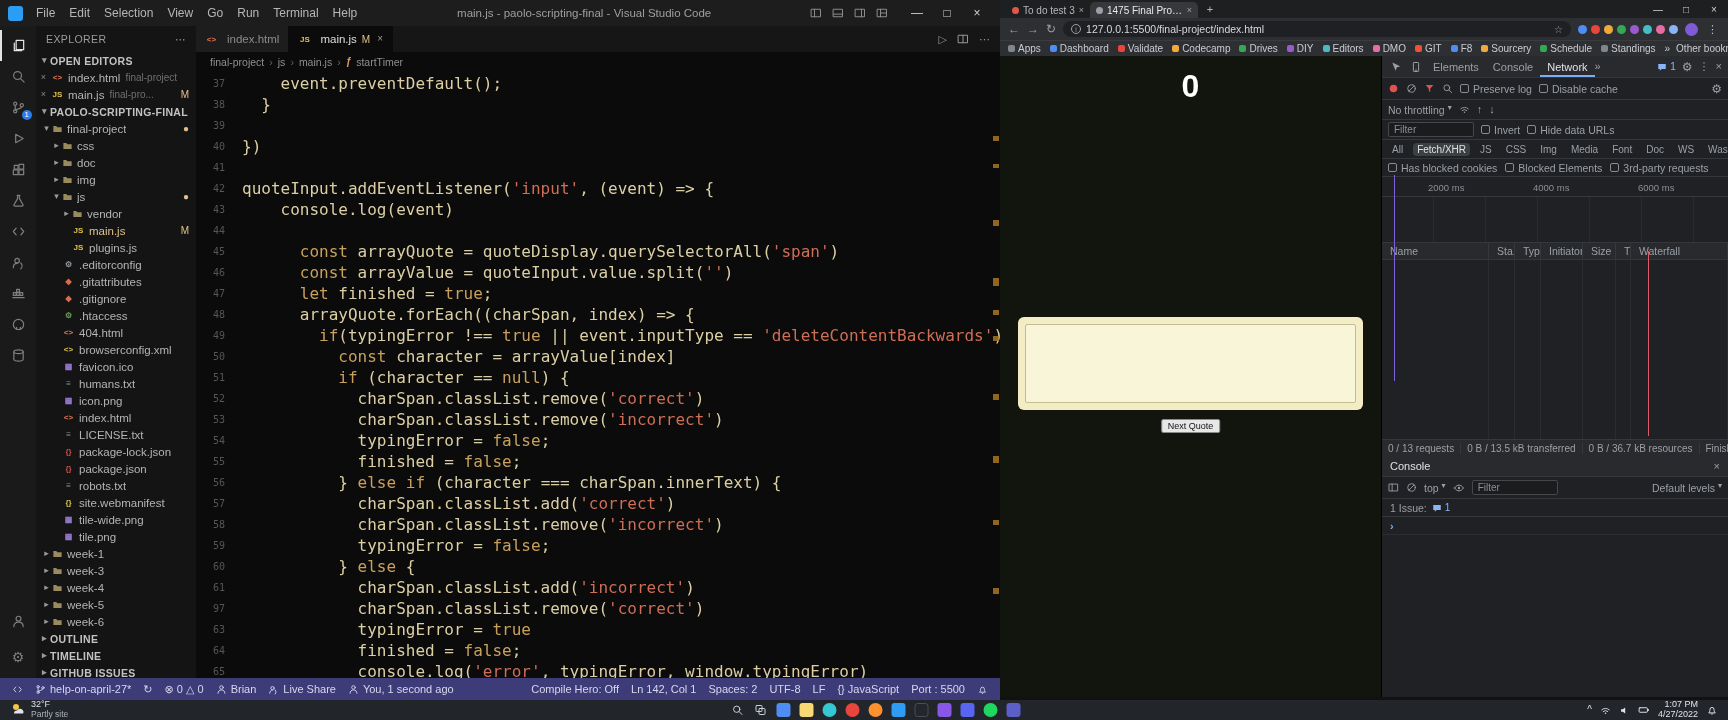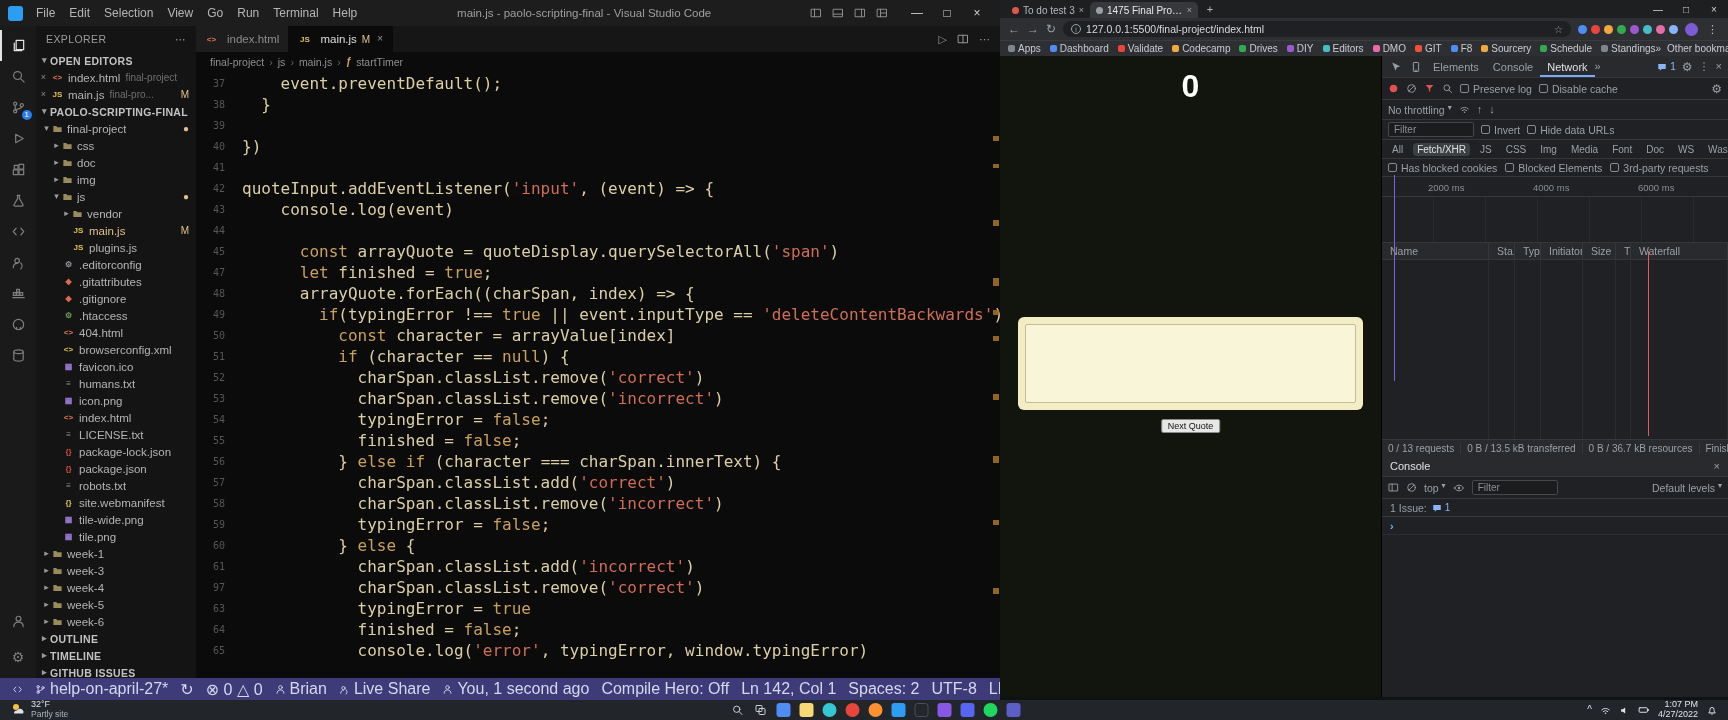--- a/index.html
+++ b/index.html
@@ -46,21 +46,21 @@
   .tab-actions{margin-left:auto;display:flex;align-items:center;gap:10px;padding:0 10px;color:#9a9a9a;font-size:11px}
   .vs-bc{height:20px;flex:none;display:flex;align-items:center;gap:5px;padding:0 14px;font-size:10.5px;color:#8f8f8f}
   .vs-bc .sep{color:#666}
   .fnicon{color:#d8a35e;font-size:10px;font-style:italic;font-weight:bold}
   .vs-code{flex:1;position:relative;overflow:hidden;font-family:"DejaVu Sans Mono",monospace;font-size:16px;line-height:21px;color:#dccfa4;padding-top:1px}
   .code-line{display:flex;height:21px;white-space:pre}
   .ln{width:46px;flex:none;text-align:right;padding-right:17px;color:#565656;font-size:10px;line-height:21px}
   .tk-s{color:#cf6e55}
   .tk-k{color:#c9a05c}
   .ovr{position:absolute;right:1px;width:6px;background:#a9751f;opacity:.85}
-  .vs-status{height:22px;flex:none;background:#3d3b78;display:flex;align-items:center;color:#d7d7ee;font-size:16px;padding:0 6px;overflow:hidden}
+  .vs-status{height:22px;flex:none;background:#3d3b78;display:flex;align-items:center;color:#d7d7ee;font-size:11px;padding:0 6px;overflow:hidden}
   .sb-item{display:flex;align-items:center;gap:4px;padding:0 6px;white-space:nowrap}
   #sb-right{margin-left:auto;display:flex}
 
   
   .browser{position:absolute;left:1000px;top:0;width:728px;height:697px;display:flex;flex-direction:column;background:#202124}
   .br-strip{height:18px;flex:none;background:#1e1f21;display:flex;align-items:flex-end;padding-left:6px;font-size:10px;color:#b4b8bd}
   .br-tab{height:16px;display:flex;align-items:center;gap:4px;padding:0 6px;border-radius:5px 5px 0 0;max-width:108px;min-width:0}
   .br-tab.active{background:#37383c;color:#e6e8eb}
   .br-tab .fav{width:7px;height:7px;border-radius:50%;flex:none}
   .br-tab .lbl{overflow:hidden;text-overflow:ellipsis;white-space:nowrap}
@@ -71,21 +71,21 @@
   .br-nav{height:22px;flex:none;background:#2e2f33;display:flex;align-items:center;gap:7px;padding:0 8px;color:#9aa0a6}
   .nav-arr{font-size:12px}
   .omnibox{flex:1;height:16px;background:#1f2023;border-radius:8px;display:flex;align-items:center;gap:5px;padding:0 8px;font-size:10.5px;color:#d6d9dd;min-width:0}
   .omnibox .info{width:10px;height:10px;border:1px solid #9aa0a6;border-radius:50%;font-size:7px;line-height:9px;text-align:center;color:#9aa0a6;flex:none}
   .omnibox .url{overflow:hidden;white-space:nowrap;flex:1}
   .omnibox .star{color:#9aa0a6;font-size:10px}
   .br-exts{display:flex;gap:4px;align-items:center}
   .extdot{width:9px;height:9px;border-radius:50%}
   .avatar{width:13px;height:13px;border-radius:50%;background:#7d5bd6}
   .kebab{color:#c4c8cd;font-size:11px;padding:0 2px}
-  .br-bm{height:16px;flex:none;background:#2e2f33;border-top:1px solid #3a3b3f;display:flex;align-items:center;padding:0 8px;font-size:10px;color:#c8ccd1;overflow:hidden}
+  .br-bm{height:16px;flex:none;background:#2e2f33;border-top:1px solid #3a3b3f;display:flex;align-items:center;gap:9px;padding:0 8px;font-size:10px;color:#c8ccd1;overflow:hidden}
   .bm-item{display:flex;align-items:center;gap:3px;white-space:nowrap}
   .bm-dot{width:7px;height:7px;border-radius:2px;flex:none}
   .bm-right{margin-left:auto;display:flex;gap:6px;align-items:center;white-space:nowrap}
   .br-content{flex:1;display:flex;min-height:0}
   .br-page{width:381px;flex:none;position:relative;background:#12150e}
   .pg-timer{position:absolute;top:12px;left:0;right:0;text-align:center;color:#fff;font-size:32px;font-weight:600}
   .pg-box{position:absolute;left:18px;top:261px;width:345px;height:93px;background:#f3ecc4;border-radius:6px}
   .pg-box-inner{position:absolute;inset:7px;background:#f9f5d9;border:1px solid #c5bd92;border-radius:2px}
   .pg-btn{position:absolute;top:363px;left:50%;transform:translateX(-50%);background:#e7e7e7;border:1px solid #8a8a8a;border-radius:2px;font-size:9px;color:#111;padding:1px 6px;white-space:nowrap}
 
@@ -557,20 +557,21 @@
       <div class="vs-code" id="vs-code">
           <div class="code-line"><span class="ln">37</span><span class="ct">    event.preventDefault();</span></div>
           <div class="code-line"><span class="ln">38</span><span class="ct">  }</span></div>
           <div class="code-line"><span class="ln">39</span><span class="ct"></span></div>
           <div class="code-line"><span class="ln">40</span><span class="ct">})</span></div>
           <div class="code-line"><span class="ln">41</span><span class="ct"></span></div>
           <div class="code-line"><span class="ln">42</span><span class="ct">quoteInput.addEventListener(<span class="tk-s">'input'</span>, (event) =&gt; {</span></div>
           <div class="code-line"><span class="ln">43</span><span class="ct">    console.log(event)</span></div>
           <div class="code-line"><span class="ln">44</span><span class="ct"></span></div>
           <div class="code-line"><span class="ln">45</span><span class="ct">      <span class="tk-k">const</span> arrayQuote = quoteDisplay.querySelectorAll(<span class="tk-s">'span'</span>)</span></div>
+          <div class="code-line"><span class="ln">46</span><span class="ct">      <span class="tk-k">const</span> arrayValue = quoteInput.value.split(<span class="tk-s">''</span>)</span></div>
           <div class="code-line"><span class="ln">47</span><span class="ct">      <span class="tk-k">let</span> finished = <span class="tk-k">true</span>;</span></div>
           <div class="code-line"><span class="ln">48</span><span class="ct">      arrayQuote.forEach((charSpan, index) =&gt; {</span></div>
           <div class="code-line"><span class="ln">49</span><span class="ct">        <span class="tk-k">if</span>(typingError !== <span class="tk-k">true</span> || event.inputType == <span class="tk-s">'deleteContentBackwards'</span>) {</span></div>
           <div class="code-line"><span class="ln">50</span><span class="ct">          <span class="tk-k">const</span> character = arrayValue[index]</span></div>
           <div class="code-line"><span class="ln">51</span><span class="ct">          <span class="tk-k">if</span> (character == <span class="tk-k">null</span>) {</span></div>
           <div class="code-line"><span class="ln">52</span><span class="ct">            charSpan.classList.remove(<span class="tk-s">'correct'</span>)</span></div>
           <div class="code-line"><span class="ln">53</span><span class="ct">            charSpan.classList.remove(<span class="tk-s">'incorrect'</span>)</span></div>
           <div class="code-line"><span class="ln">54</span><span class="ct">            typingError = <span class="tk-k">false</span>;</span></div>
           <div class="code-line"><span class="ln">55</span><span class="ct">            finished = <span class="tk-k">false</span>;</span></div>
           <div class="code-line"><span class="ln">56</span><span class="ct">          } <span class="tk-k">else</span> <span class="tk-k">if</span> (character === charSpan.innerText) {</span></div>

